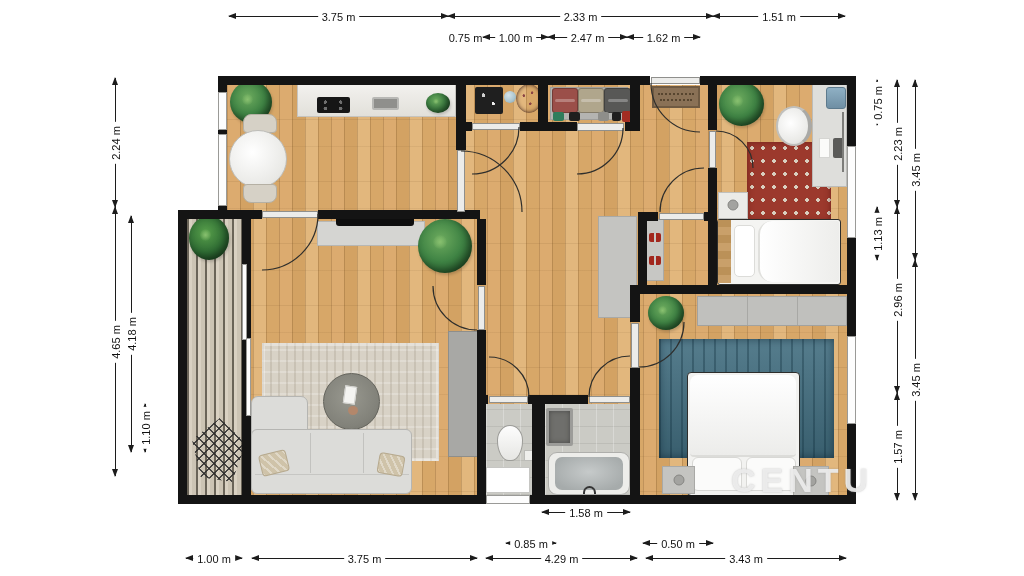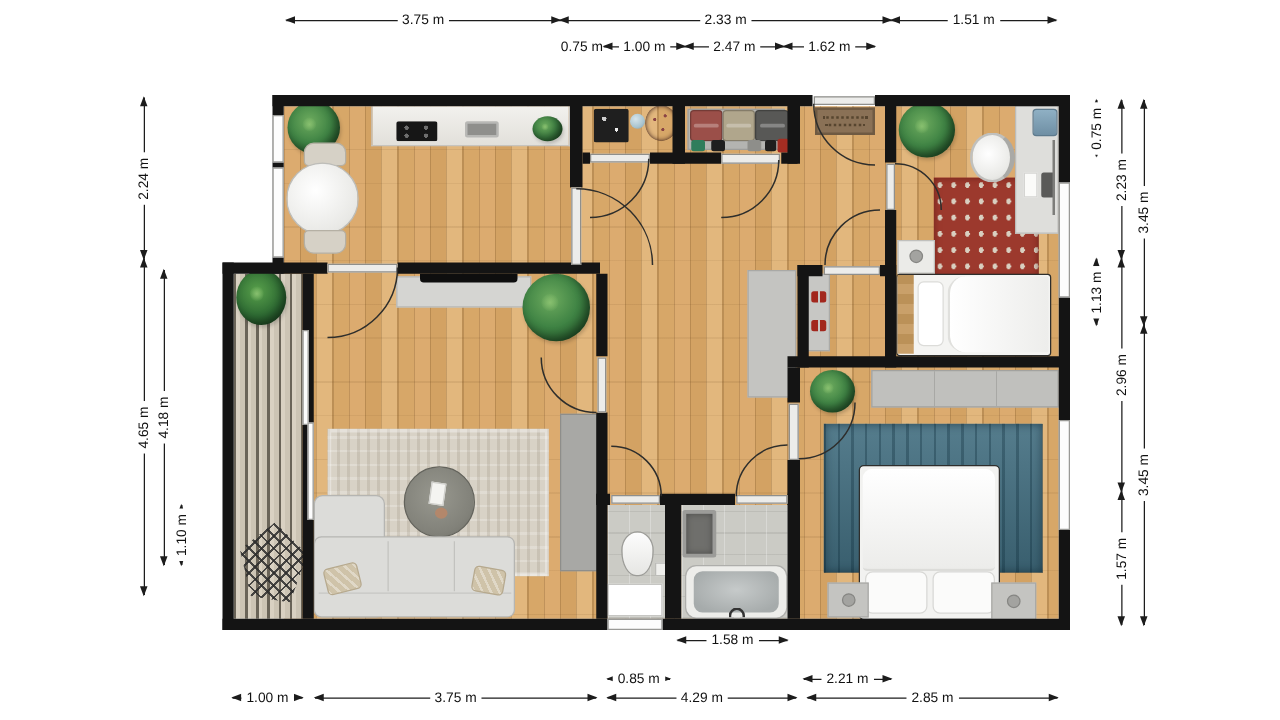--- a/index.html
+++ b/index.html
@@ -226,20 +226,21 @@
       <path d="M623,128 A46,46 0 0 1 577,174"></path>
       <path d="M716,131 A37,37 0 0 1 753,168"></path>
       <path d="M660,212 A44,44 0 0 1 704,168"></path>
       <path d="M477,330 A44,44 0 0 1 433,286"></path>
       <path d="M639,367 A45,45 0 0 0 684,322"></path>
       <path d="M489,357 A40,40 0 0 1 529,397"></path>
       <path d="M589,397 A41,41 0 0 1 630,356"></path>
     </g>
   </svg>
 
+  <div class="watermark" style="left:731px;top:461px;">CENTU</div>
 
   <div id="dims">
       <div class="dim dh" style="left: 229px; top: 16px; width: 219px;">
         <span class="arr a1"></span>
         <span class="arr a2"></span>
         <span class="dlab">3.75 m</span>
       </div>
       <div class="dim dh" style="left: 448px; top: 16px; width: 265px;">
         <span class="arr a1"></span>
         <span class="arr a2"></span>
@@ -318,49 +319,49 @@
       <div class="dim dv" style="left: 915px; top: 260px; height: 240px;">
         <span class="arr a1"></span>
         <span class="arr a2"></span>
         <span class="dlab">3.45 m</span>
       </div>
       <div class="dim dv" style="left: 897px; top: 393px; height: 107px;">
         <span class="arr a1"></span>
         <span class="arr a2"></span>
         <span class="dlab">1.57 m</span>
       </div>
-      <div class="dim dh" style="left: 486px; top: 543px; width: 50px; text-align: right;">
+      <div class="dim dh" style="left: 506px; top: 543px; width: 50px; text-align: right;">
         <span class="arr a1"></span>
         <span class="arr a2"></span>
         <span class="dlab">0.85 m</span>
       </div>
       <div class="dim dh" style="left: 542px; top: 512px; width: 88px; text-align: center;">
         <span class="arr a1"></span>
         <span class="arr a2"></span>
         <span class="dlab">1.58 m</span>
       </div>
       <div class="dim dh" style="left: 643px; top: 543px; width: 70px;">
         <span class="arr a1"></span>
         <span class="arr a2"></span>
-        <span class="dlab">2.21 m</span>
+        <span class="dlab">0.50 m</span>
       </div>
       <div class="dim dh" style="left: 186px; top: 558px; width: 56px;">
         <span class="arr a1"></span>
         <span class="arr a2"></span>
         <span class="dlab">1.00 m</span>
       </div>
       <div class="dim dh" style="left: 252px; top: 558px; width: 225px;">
         <span class="arr a1"></span>
         <span class="arr a2"></span>
         <span class="dlab">3.75 m</span>
       </div>
       <div class="dim dh" style="left: 486px; top: 558px; width: 151px;">
         <span class="arr a1"></span>
         <span class="arr a2"></span>
         <span class="dlab">4.29 m</span>
       </div>
       <div class="dim dh" style="left: 646px; top: 558px; width: 200px;">
         <span class="arr a1"></span>
         <span class="arr a2"></span>
-        <span class="dlab">2.85 m</span>
+        <span class="dlab">3.43 m</span>
       </div>
     </div>
 </div>
 
 </body></html>

